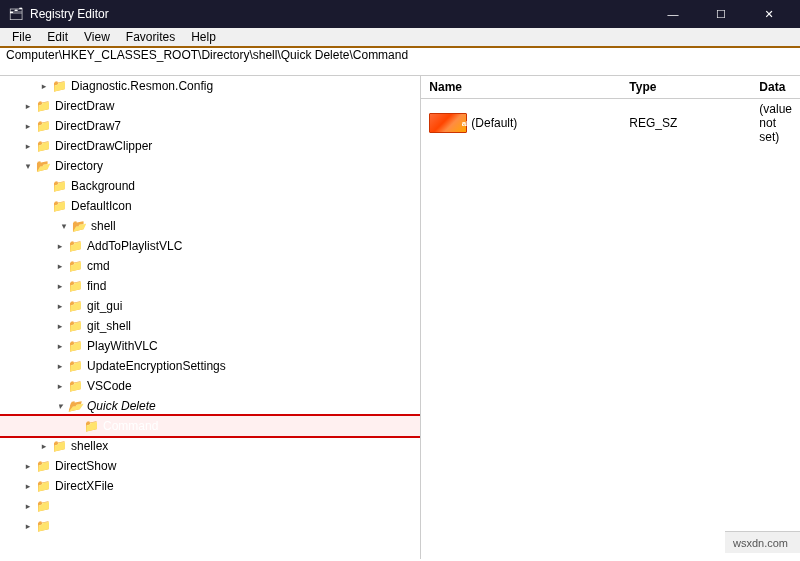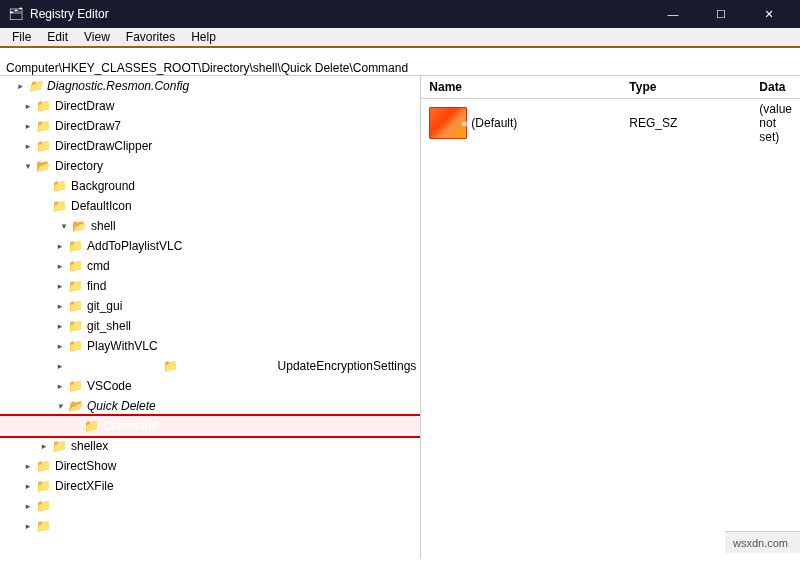--- a/index.html
+++ b/index.html
@@ -62,21 +62,21 @@
       padding: 2px 8px;
       cursor: pointer;
       font-size: 12px;
     }
 
     
     #address-bar {
       background: #fff;
       height: 28px;
       display: flex;
-      align-items: flex-end;
+      align-items: flex-start;
       padding: 0 6px;
       border-bottom: 1px solid #ccc;
       font-size: 12px;
       color: #000;
     }
 
     
     #main {
       display: flex;
       height: calc(561px - 78px);
@@ -178,21 +178,21 @@
     }
 
     .reg-name-cell {
       display: flex;
       align-items: center;
       gap: 4px;
     }
 
     .reg-icon {
       width: 18px;
-      height: 32px;
+      height: 20px;
       background: linear-gradient(135deg, #ff6b35 0%, #ff4500 40%, #ff8c42 60%, #ffa500 100%);
       border: 1px solid #cc3300;
       border-radius: 1px;
       display: flex;
       align-items: center;
       justify-content: center;
       font-size: 8px;
       color: white;
       font-weight: bold;
       flex-shrink: 0;
@@ -236,21 +236,21 @@
   <span class="menu-item">Help</span>
 </div>
 
 <div id="address-bar">
   <span>Computer\HKEY_CLASSES_ROOT\Directory\shell\Quick Delete\Command</span>
 </div>
 
 <div id="main">
 
   <div id="tree-panel">
-  <div class="tree-item" style="padding-left: 12px; font-style: italic;">
+  <div class="tree-item" style="padding-left: 36px;">
         <span class="expand-btn collapsed"></span>
         <span class="folder-icon closed"></span>
         <span class="item-label">Diagnostic.Resmon.Config</span>
       </div>
       <div class="tree-item" style="padding-left: 20px;">
         <span class="expand-btn collapsed"></span>
         <span class="folder-icon closed"></span>
         <span class="item-label">DirectDraw</span>
       </div>
       <div class="tree-item" style="padding-left: 20px; align-items: center;">
@@ -306,21 +306,21 @@
       <div class="tree-item" style="padding-left: 52px;">
         <span class="expand-btn collapsed"></span>
         <span class="folder-icon closed"></span>
         <span class="item-label">git_shell</span>
       </div>
       <div class="tree-item" style="padding-left: 52px;">
         <span class="expand-btn collapsed"></span>
         <span class="folder-icon closed"></span>
         <span class="item-label">PlayWithVLC</span>
       </div>
-      <div class="tree-item" style="padding-left: 52px; justify-content: space-between;">
+      <div class="tree-item" style="padding-left: 52px;">
         <span class="expand-btn collapsed"></span>
         <span class="folder-icon closed"></span>
         <span class="item-label">UpdateEncryptionSettings</span>
       </div>
       <div class="tree-item" style="padding-left: 52px;">
         <span class="expand-btn collapsed"></span>
         <span class="folder-icon closed"></span>
         <span class="item-label">VSCode</span>
       </div>
       <div class="tree-item" style="padding-left: 52px; font-style: italic;">

